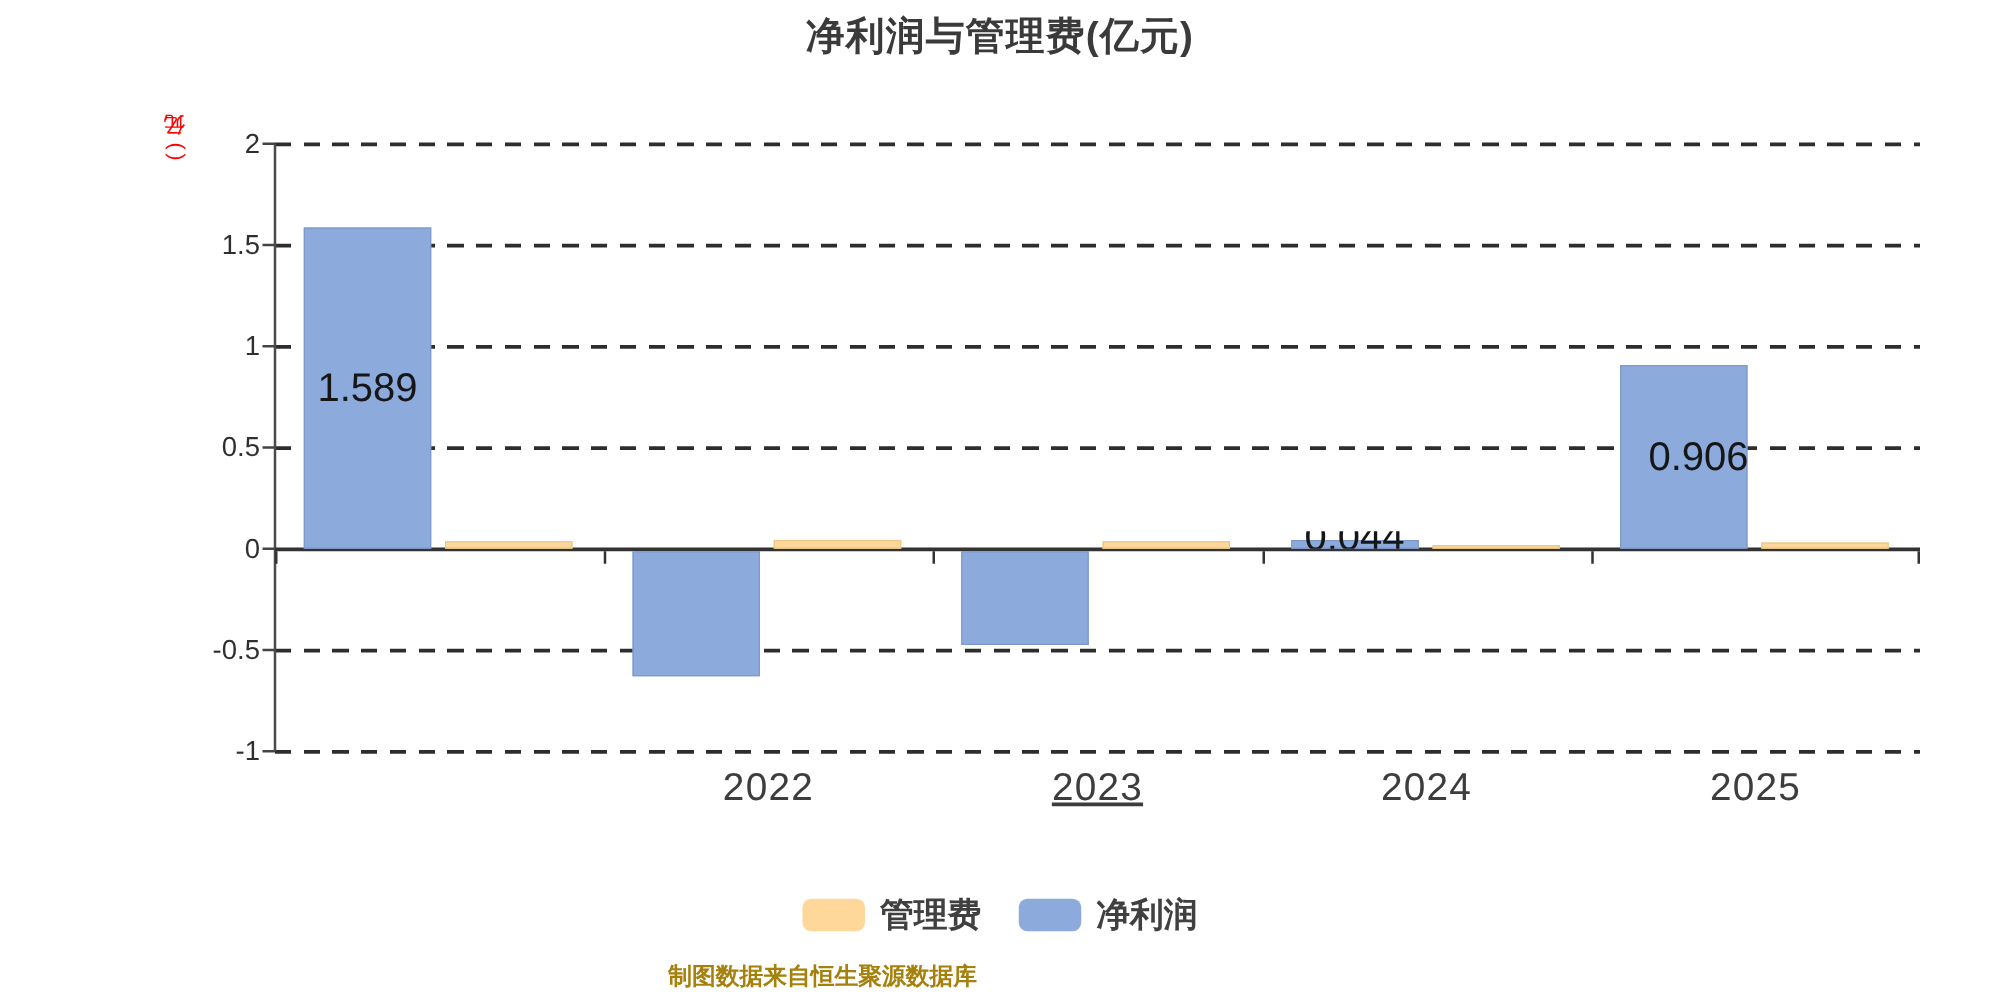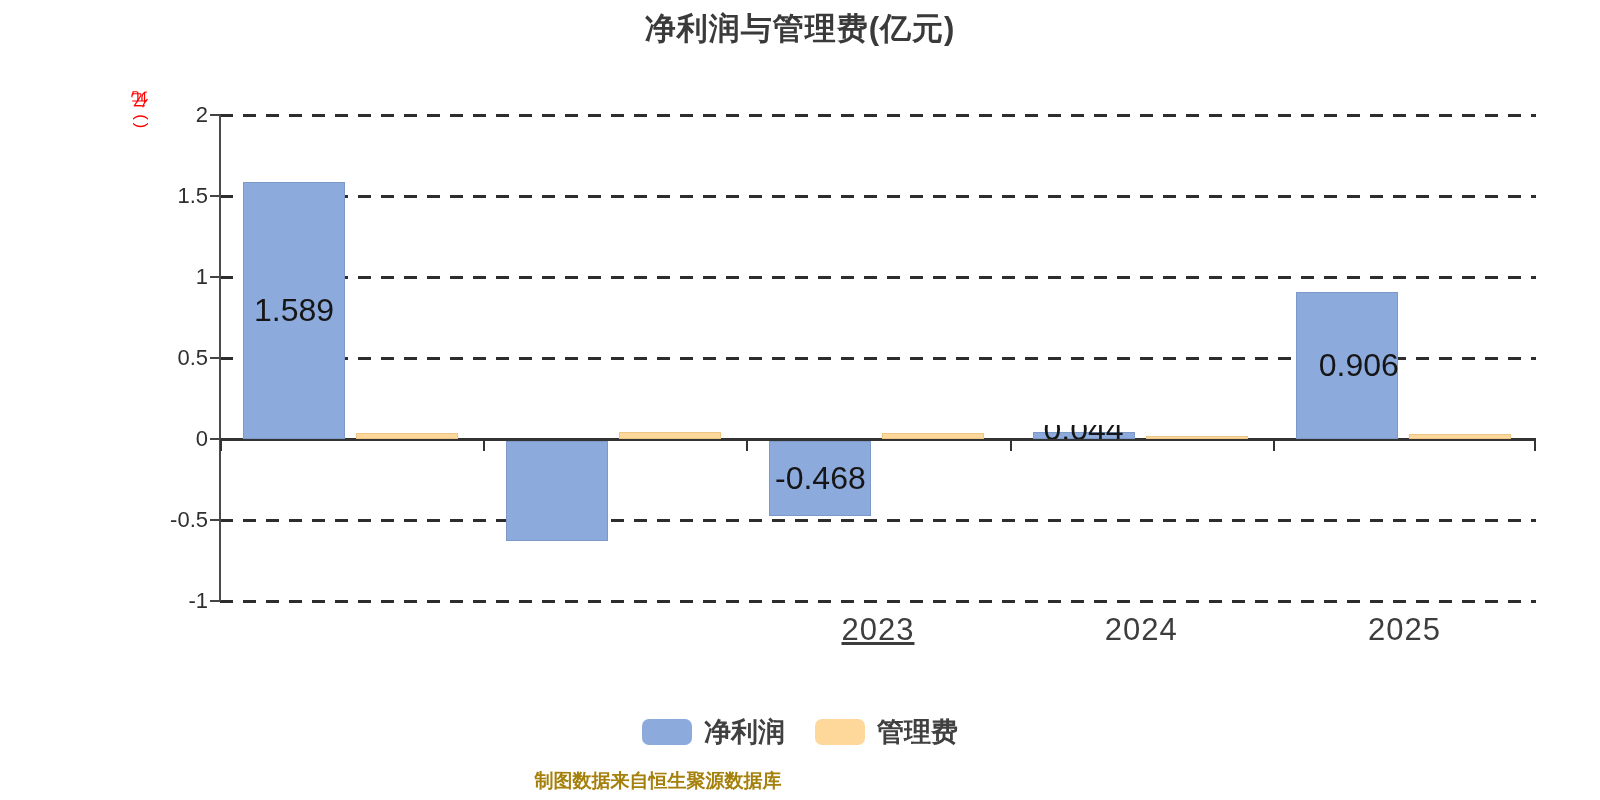--- a/index.html
+++ b/index.html
@@ -87,40 +87,40 @@
     <div class="x-tick" style="left: 263.2px; top: 325.5px;"></div>
     <div class="x-tick" style="left: 526.4px; top: 325.5px;"></div>
     <div class="x-tick" style="left: 789.6px; top: 325.5px;"></div>
     <div class="x-tick" style="left: 1052.8px; top: 325.5px;"></div>
     <div class="x-tick" style="left: 1314px; top: 325.5px;"></div>
     <div class="bar blue" style="left: 23px; width: 102px; top: 66.582px; height: 257.418px;"></div>
     <div class="bar-label" style="left: 23px; width: 102px; top: 66.582px; height: 257.418px;">1.589</div>
     <div class="bar yellow" style="left: 136px; width: 102px; top: 317.52px; height: 6.48px;"></div>
     <div class="bar blue" style="left: 286.2px; width: 102px; top: 325.5px; height: 100.278px;"></div>
     <div class="bar yellow" style="left: 399.2px; width: 102px; top: 316.71px; height: 7.29px;"></div>
+    <div class="x-year" style="left: 263.2px; width: 263.2px;">2022</div>
     <div class="bar blue" style="left: 549.4px; width: 102px; top: 325.5px; height: 75.816px;"></div>
-    <div class="bar-label" style="left: 549.4px; width: 102px; top: 325.5px; height: 75.816px;">-0.468</div>
     <div class="bar yellow" style="left: 662.4px; width: 102px; top: 317.52px; height: 6.48px;"></div>
     <div class="x-year" style="left: 526.4px; width: 263.2px; text-decoration: underline;">2023</div>
     <div class="bar blue" style="left: 812.6px; width: 102px; top: 316.872px; height: 7.128px;"></div>
     <div class="bar-label clipped" style="left: 812.6px; width: 102px; top: 310px; height: 14px;">
       <span>0.044</span>
     </div>
     <div class="bar yellow" style="left: 925.6px; width: 102px; top: 320.76px; height: 3.24px;"></div>
     <div class="x-year" style="left: 789.6px; width: 263.2px;">2024</div>
     <div class="bar blue" style="left: 1075.8px; width: 102px; top: 177.228px; height: 146.772px;"></div>
     <div class="bar-label" style="left: 1075.8px; width: 126px; top: 177.228px; height: 146.772px;">0.906</div>
     <div class="bar yellow" style="left: 1188.8px; width: 102px; top: 319.14px; height: 4.86px;"></div>
     <div class="x-year" style="left: 1052.8px; width: 263.2px;">2025</div>
   </div>
 
 <div class="legend">
   <div class="legend-item">
+    <div class="legend-swatch" id="swatch1" style="background: rgb(253, 216, 154);"></div>
+    <div class="legend-label">管理费</div>
+  </div>
+  <div class="legend-item">
     <div class="legend-swatch" id="swatch0" style="background: rgb(140, 170, 220);"></div>
     <div class="legend-label">净利润</div>
-  </div>
-  <div class="legend-item">
-    <div class="legend-swatch" id="swatch1" style="background: rgb(253, 216, 154);"></div>
-    <div class="legend-label">管理费</div>
   </div>
 </div>
 
 <div class="footer-note">制图数据来自恒生聚源数据库</div>
 
 </body></html>

